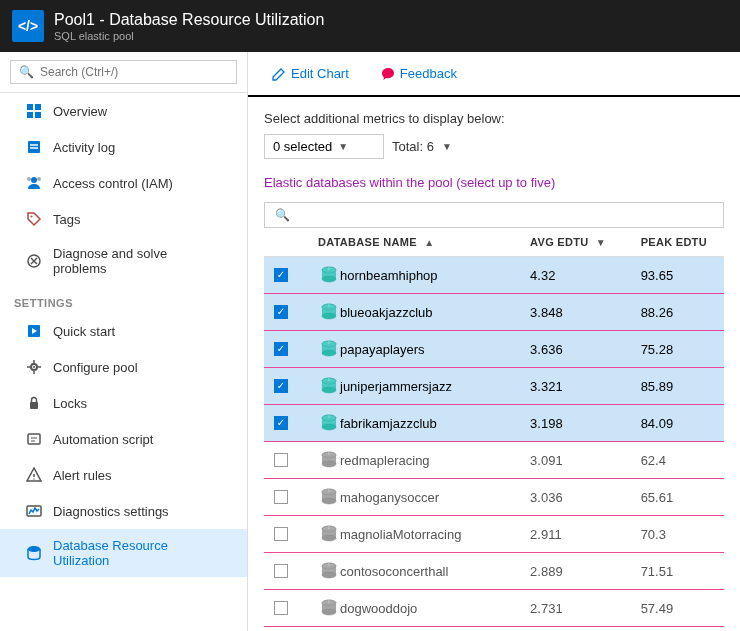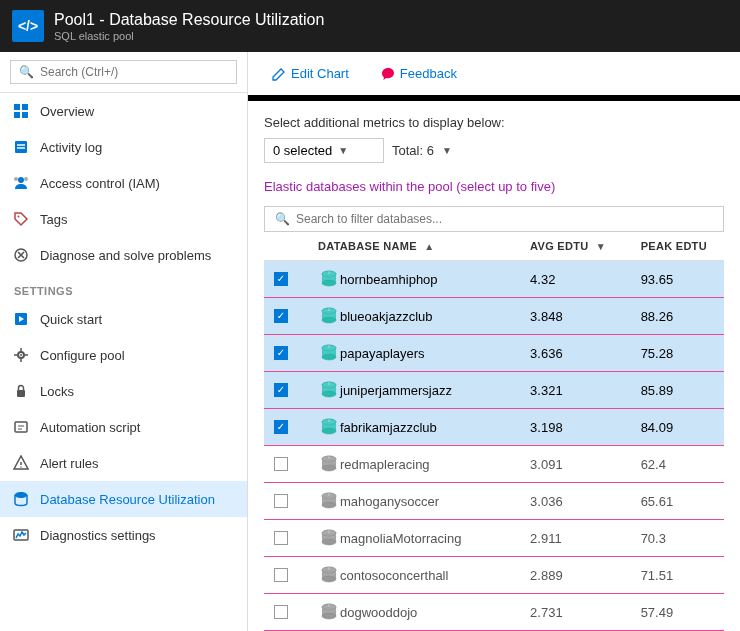--- a/index.html
+++ b/index.html
@@ -15,29 +15,29 @@
     
     .layout { display: flex; flex: 1; overflow: hidden; }
 
     
     .sidebar { width: 248px; background: #fff; border-right: 1px solid #ddd; display: flex; flex-direction: column; overflow-y: auto; flex-shrink: 0; }
     .search-box { padding: 8px 10px; border-bottom: 1px solid #e0e0e0; }
     .search-input-wrap { display: flex; align-items: center; border: 1px solid #ccc; background: #fff; padding: 4px 8px; }
     .search-input-wrap input { border: none; outline: none; font-size: 12px; width: 100%; color: #555; background: transparent; }
     .search-icon { color: #555; margin-right: 6px; font-size: 12px; }
 
-    .nav-item { display: flex; align-items: center; padding: 9px 12px; cursor: pointer; color: #333; font-size: 13px; }
+    .nav-item { display: flex; align-items: center; padding: 9px 25px; cursor: pointer; color: #333; font-size: 13px; }
     .nav-item.active { background: #ddeeff; color: #0078d7; }
     .nav-icon { width: 18px; height: 18px; margin-right: 10px; flex-shrink: 0; display: flex; align-items: center; justify-content: center; }
 
     .section-label { padding: 12px 14px 4px 14px; font-size: 11px; color: #888; font-weight: 600; text-transform: uppercase; letter-spacing: 0.5px; }
 
     
     .main { flex: 1; background: #fff; overflow-y: auto; }
-    .toolbar { display: flex; align-items: center; padding: 10px 16px; border-bottom: 6px solid #000000; gap: 16px; }
+    .toolbar { display: flex; align-items: center; padding: 10px 16px; border-bottom: 2px solid #000000; gap: 16px; }
     .toolbar-btn { display: flex; align-items: center; gap: 5px; color: #0078d7; cursor: pointer; font-size: 13px; background: none; border: none; padding: 4px 8px; }
 
     .content-area { padding: 14px 16px; }
     .section-title { font-size: 13px; color: #333; margin-bottom: 8px; }
     .dropdown-row { display: flex; align-items: center; margin-bottom: 16px; }
     .dropdown-select { border: 1px solid #ccc; padding: 4px 8px; font-size: 13px; cursor: pointer; background: #fff; display: flex; align-items: center; gap: 6px; min-width: 120px; }
     .dropdown-total { margin-left: 8px; font-size: 13px; color: #333; display: flex; align-items: center; gap: 8px; }
     .chevron { font-size: 10px; color: #555; }
 
     .db-section-title { font-size: 13px; color: #a21caf; margin-bottom: 12px; }
@@ -187,38 +187,38 @@
     <div class="nav-item">
       <span class="nav-icon">
         <svg width="16" height="16" viewBox="0 0 16 16">
             <path d="M8 1L1 14h14L8 1z" fill="none" stroke="#555" stroke-width="1.5"></path>
             <line x1="8" y1="7" x2="8" y2="10" stroke="#555" stroke-width="1.5"></line>
             <circle cx="8" cy="12" r="0.7" fill="#555"></circle>
           </svg>
       </span>
       <span>Alert rules</span>
     </div>
+    <div class="nav-item">
+      <span class="nav-icon">
+        <svg width="16" height="16" viewBox="0 0 16 16">
+            <rect x="1" y="3" width="14" height="10" rx="1" fill="none" stroke="#555" stroke-width="1.5"></rect>
+            <polyline points="3,11 5,7 7,9 9,5 11,8 13,6" fill="none" stroke="#0078d7" stroke-width="1.5"></polyline>
+          </svg>
+      </span>
+      <span>Diagnostics settings</span>
+    </div>
     <div class="nav-item active">
       <span class="nav-icon">
         <svg width="18" height="18" viewBox="0 0 18 18">
           <ellipse cx="9" cy="5" rx="6" ry="2.5" fill="#0078d7"></ellipse>
           <path d="M3 5v8c0 1.38 2.69 2.5 6 2.5s6-1.12 6-2.5V5" fill="none" stroke="#0078d7" stroke-width="1.5"></path>
           <ellipse cx="9" cy="5" rx="6" ry="2.5" fill="none" stroke="#0078d7" stroke-width="1"></ellipse>
         </svg>
       </span>
       <span>Database Resource Utilization</span>
-    </div>
-    <div class="nav-item">
-      <span class="nav-icon">
-        <svg width="16" height="16" viewBox="0 0 16 16">
-            <rect x="1" y="3" width="14" height="10" rx="1" fill="none" stroke="#555" stroke-width="1.5"></rect>
-            <polyline points="3,11 5,7 7,9 9,5 11,8 13,6" fill="none" stroke="#0078d7" stroke-width="1.5"></polyline>
-          </svg>
-      </span>
-      <span>Diagnostics settings</span>
     </div>
   </div>
 
   <div class="main">
     <div class="toolbar">
       <button class="toolbar-btn">
         <svg width="14" height="14" viewBox="0 0 14 14">
             <path d="M9 2l3 3L4 13H1v-3L9 2z" fill="none" stroke="#0078d7" stroke-width="1.3"></path>
           </svg>
         <span>Edit Chart</span>
@@ -240,21 +240,20 @@
         </div>
         <div class="dropdown-total">
           <span>Total: 6</span>
           <span class="chevron">▼</span>
         </div>
       </div>
 
       <div class="db-section-title">Elastic databases within the pool (select up to five)</div>
       <div class="filter-input-wrap">
         <span style="color:#888;margin-right:6px;font-size:12px;">🔍</span>
-        <input type="text" style="border: none; outline: none; font-size: 12px; color: rgb(136, 136, 136); width: 100%; background: transparent;" placeholder="Search to filter databases...">
       </div>
 
       <table class="db-table">
         <thead>
           <tr>
             <th class="check-col"></th>
             <th class="name-col">
               <span>DATABASE NAME</span>
               <span class="sort-icon">▲</span>
             </th>

